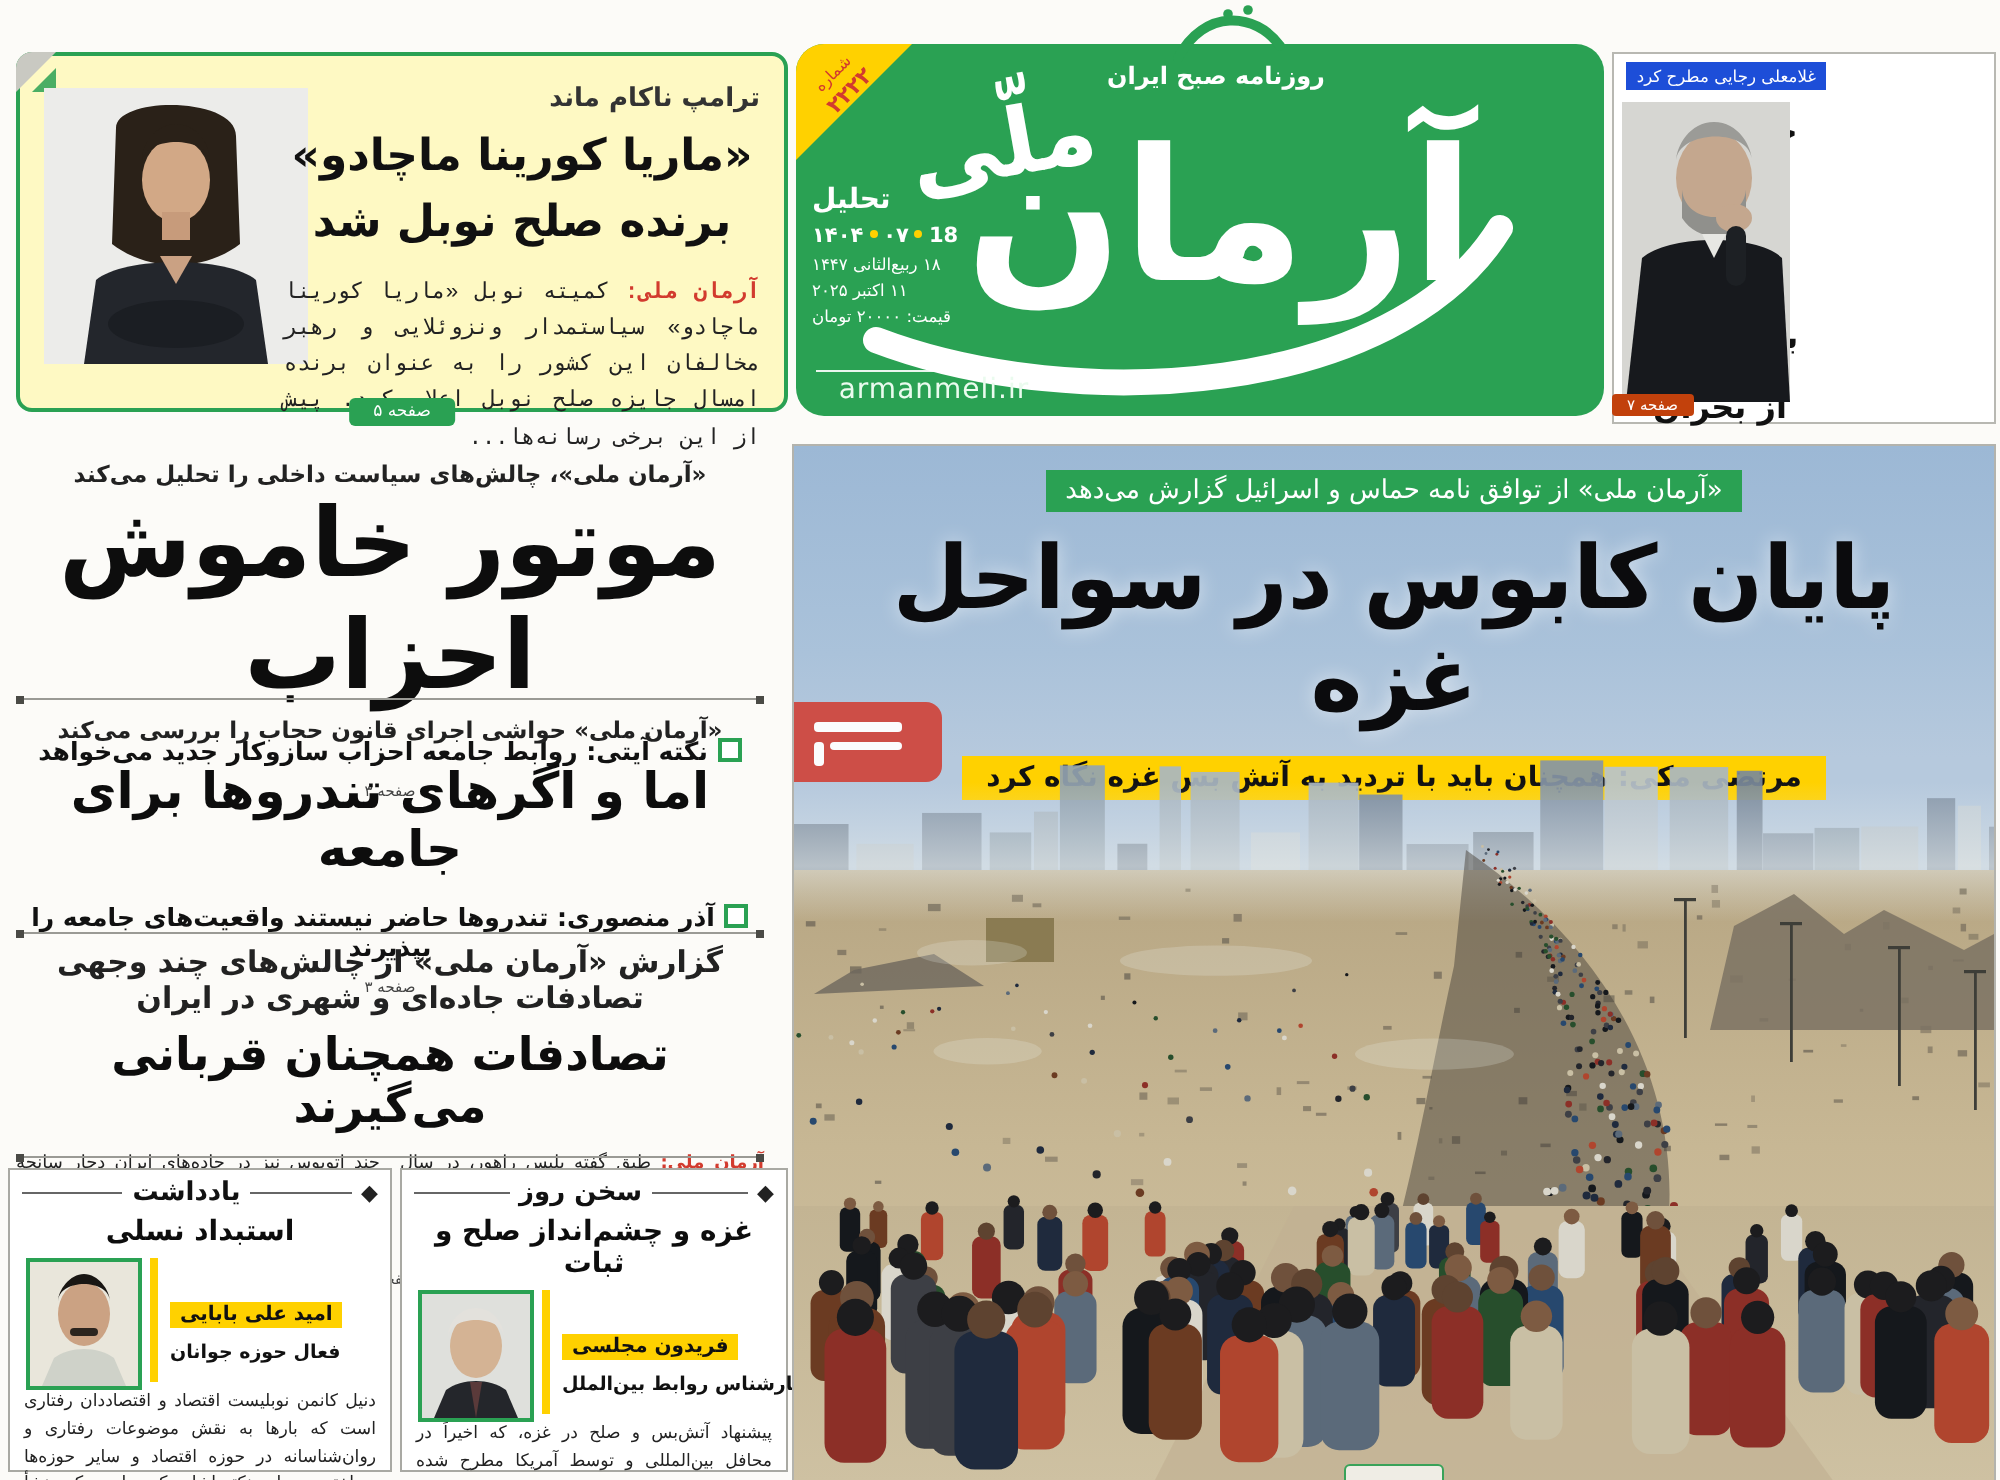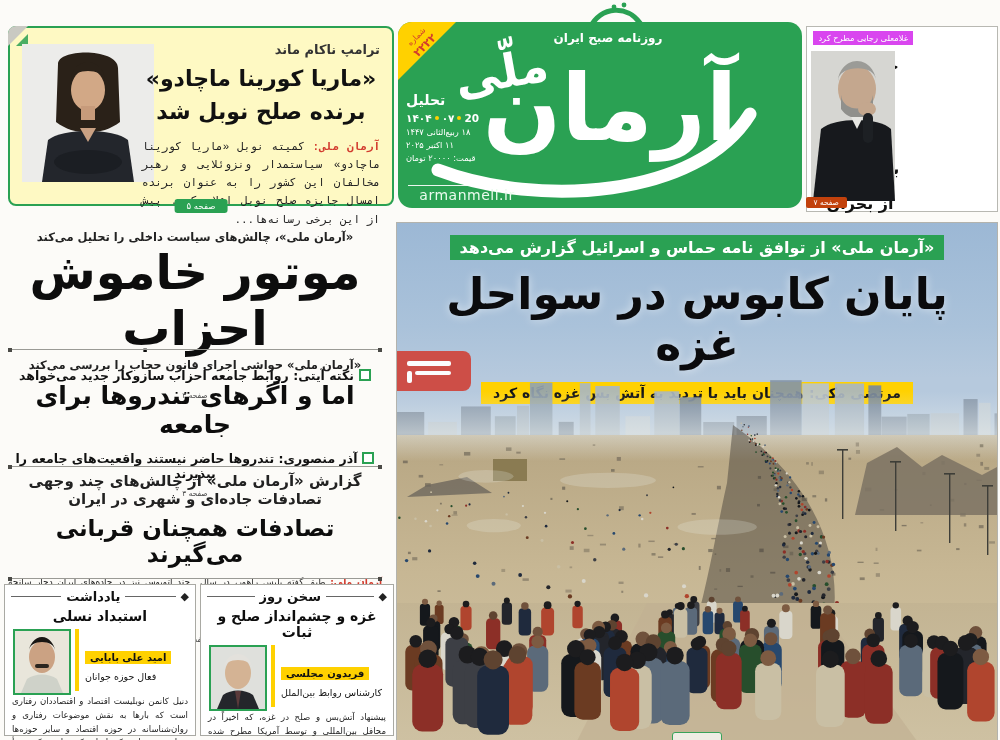--- a/index.html
+++ b/index.html
@@ -24,21 +24,21 @@
   .dates{position:absolute;left:8px;top:70px;width:96px;text-align:left;color:#fff;direction:rtl;}
   .dates .day{font-size:14px;font-weight:bold;margin-bottom:4px;}
   .dates .nums{font-size:10.5px;font-weight:bold;}
   .dates .dot{display:inline-block;width:4px;height:4px;border-radius:50%;background:#ffd100;margin:0 3px;vertical-align:2px;}
   .dates .small{font-size:8.3px;margin-top:3px;}
   .site{position:absolute;left:10px;bottom:5px;width:118px;border-top:1.5px solid rgba(255,255,255,.9);color:#eafbee;font-size:14px;text-align:center;direction:ltr;letter-spacing:.5px;padding-top:1px;}
   #calli{position:absolute;left:0;top:0;}
   #flour{position:absolute;left:186px;top:-21px;}
   
   #tr-box{left:806px;top:26px;width:190px;height:184px;border:1px solid #b8b8b2;background:#fff;}
-  #tr-box .klabel{position:absolute;right:84px;top:4px;background:#d946ef;color:#fff;font-size:8.3px;padding:2px 5px;white-space:nowrap;}
+  #tr-box .klabel{position:absolute;right:84px;top:4px;background:#1d4ed8;color:#fff;font-size:8.3px;padding:2px 5px;white-space:nowrap;}
   #tr-head{position:absolute;right:88px;top:22px;width:98px;text-align:center;font-size:16px;font-weight:bold;color:#111;line-height:2.15;}
   #tr-photo{position:absolute;left:4px;top:24px;width:84px;height:150px;background:#d9d9d5;overflow:hidden;}
   #tr-box .pgray{position:absolute;right:150px;bottom:3px;background:#c2410c;color:#fff;font-size:7.5px;padding:1px 8px;border-radius:2px;white-space:nowrap;}
   
   .art{left:8px;width:374px;text-align:center;}
   .kick{font-size:11.5px;font-weight:600;color:#222;}
   .h1a{font-size:48px;font-weight:bold;color:#0d0d0d;margin-top:0;}
   .h1b{font-size:25px;font-weight:bold;color:#0d0d0d;margin-top:9px;}
   .h1c{font-size:23px;font-weight:bold;color:#0d0d0d;margin-top:7px;}
   .sub{font-size:12.5px;font-weight:bold;color:#111;margin-top:12px;}
@@ -53,26 +53,26 @@
   .colbox{top:584px;height:150px;border:1px solid #a9a9a3;background:#fff;}
   .bhead{display:flex;align-items:center;gap:5px;padding:4px 6px 0 6px;}
   .bhead .ln{flex:1;border-top:1.3px solid #666;}
   .bhead .ttl{font-size:13px;font-weight:bold;color:#111;}
   .bhead .dia{color:#222;font-size:11px;line-height:1;}
   .btitle{text-align:center;font-size:14px;font-weight:bold;color:#0d0d0d;margin-top:4px;}
   .authrow{position:relative;height:64px;margin-top:5px;}
   .aphoto{position:absolute;left:8px;top:0;width:54px;height:62px;border:2px solid #2aa153;background:#e9e6dd;overflow:hidden;}
   .ybar{position:absolute;left:70px;top:0;width:4px;height:62px;background:#ffd100;}
   .aname{position:absolute;left:80px;top:22px;background:#ffd100;font-size:10px;font-weight:bold;padding:1px 5px;color:#111;white-space:nowrap;}
-  .arole{position:absolute;left:80px;top:42px;font-size:9.5px;font-weight:normal;color:#111;white-space:nowrap;}
+  .arole{position:absolute;left:80px;top:42px;font-size:9.5px;font-weight:bold;color:#111;white-space:nowrap;}
   .bbody{padding:2px 7px;font-size:8.6px;text-align:justify;line-height:1.6;color:#222;}
   
   #main{left:396px;top:222px;width:600px;height:518px;border:1px solid #b3b3ad;overflow:hidden;
         background:linear-gradient(180deg,#9cb8d5 0%,#aac2da 20%,#b6c9dd 30%);}
-  #main .klabel{display:block;margin:12px auto 0 auto;width:fit-content;background:#2aa153;color:#fff;font-size:16px;font-weight:bold;padding:3px 10px;}
+  #main .klabel{display:block;margin:12px auto 0 auto;width:fit-content;background:#2aa153;color:#fff;font-size:13px;font-weight:normal;padding:3px 10px;}
   #main .bigh{text-align:center;font-size:44px;font-weight:bold;color:#0b0b0d;margin-top:8px;letter-spacing:-1px;text-shadow:0 0 10px rgba(255,255,255,.55);}
   #main .yellow{display:block;margin:12px auto 0 auto;width:fit-content;background:#ffd100;color:#111;font-size:14px;font-weight:bold;padding:3px 12px;}
   #scene{position:absolute;left:0;bottom:0;}
   #wm{position:absolute;left:0;top:128px;width:74px;height:40px;background:#cf4840;border-radius:0 8px 8px 0;opacity:.95;}
   #wm i{position:absolute;display:block;background:#fff;border-radius:2px;}
   #sliver{position:absolute;left:50%;transform:translateX(-50%);bottom:-2px;width:48px;height:9px;background:#f4f4ee;border:1px solid #2aa153;border-radius:3px;opacity:.9;}
 </style>
 </head>
 <body>
 
@@ -111,21 +111,21 @@
     </svg>
     <div class="tri"></div>
     <div class="issue">
       <span>شماره</span><br>
       <b>۲۲۲۲</b>
     </div>
     <div class="tagline">روزنامه صبح ایران</div>
     <div class="dates">
       <div class="day">تحلیل</div>
       <div class="nums">
-        <span>20</span><span class="dot"></span><span>۰۷</span><span class="dot"></span><span>۱۴۰۴</span>
+        <span>18</span><span class="dot"></span><span>۰۷</span><span class="dot"></span><span>۱۴۰۴</span>
       </div>
       <div class="small">۱۸ ربیع‌الثانی ۱۴۴۷</div>
       <div class="small">۱۱ اکتبر ۲۰۲۵</div>
       <div class="small">قیمت: ۲۰۰۰۰ تومان</div>
     </div>
     <div class="site">armanmeli.ir</div>
     <svg id="flour" width="62" height="30">
       <path d="M5,28 C18,3 44,5 56,22" stroke="#2aa153" stroke-width="5" fill="none" stroke-linecap="round"></path>
       <circle cx="30" cy="6" r="2.4" fill="#2aa153"></circle>
         <circle cx="40" cy="4" r="2.4" fill="#2aa153"></circle>

